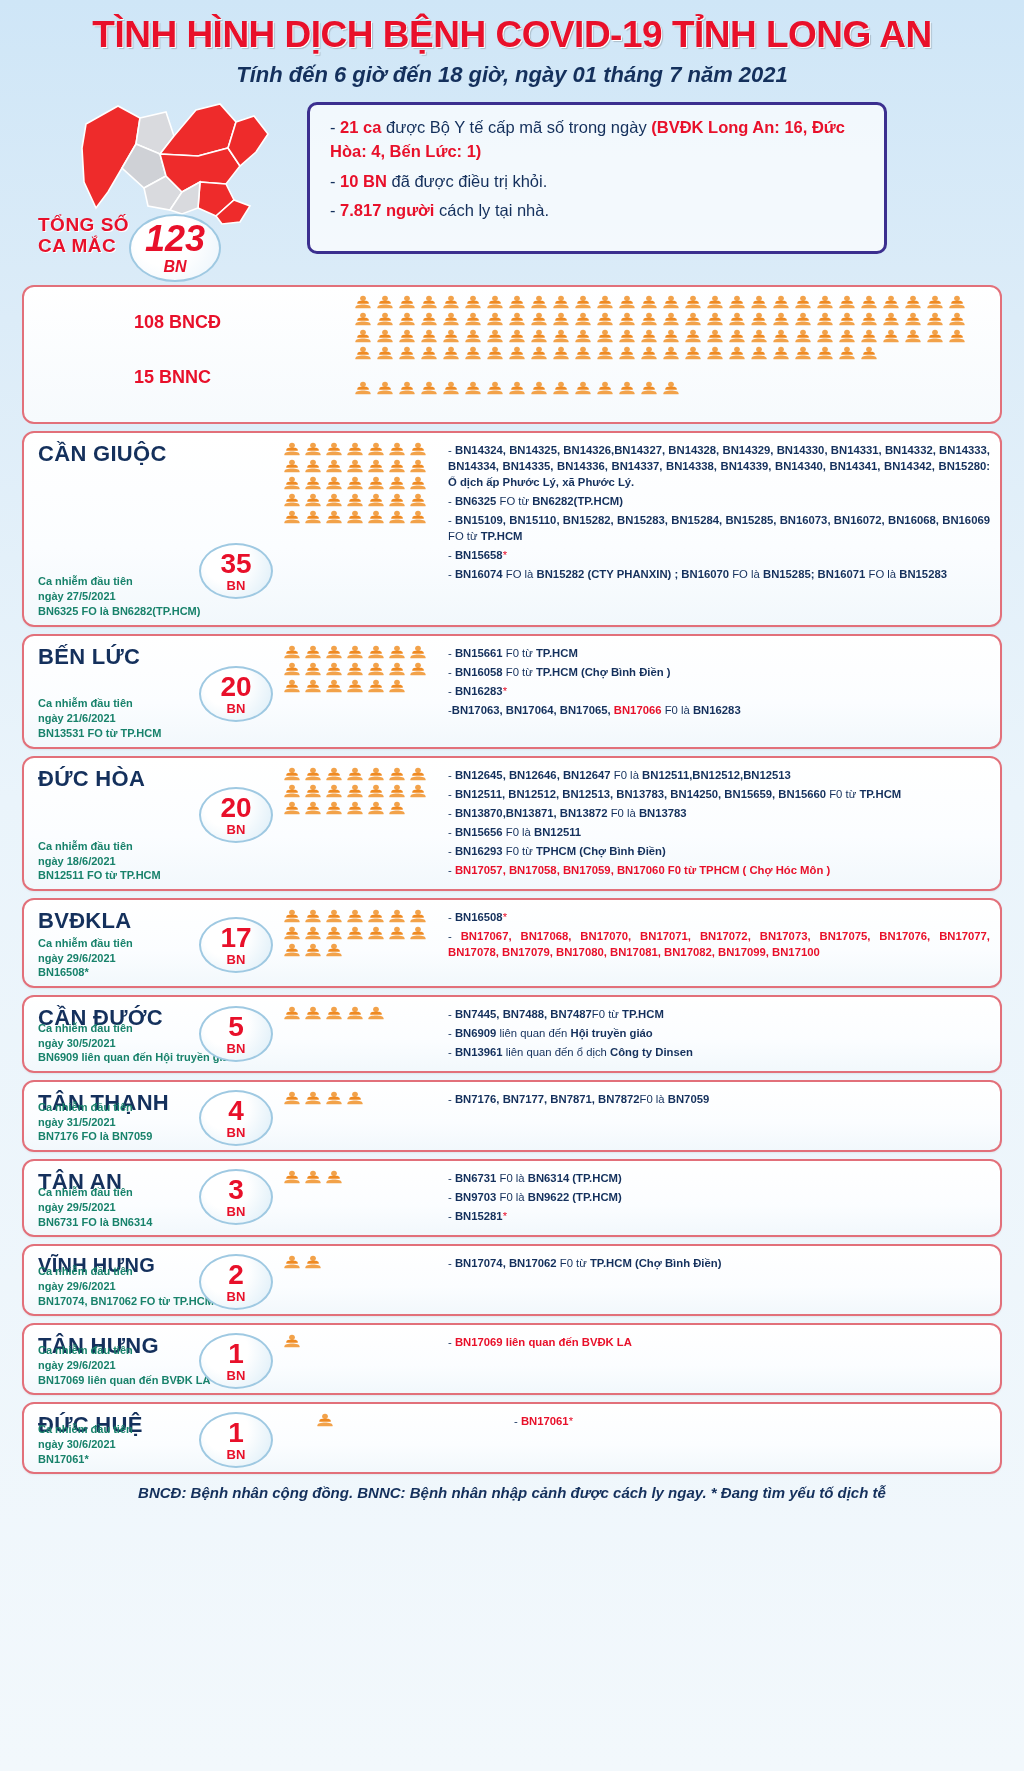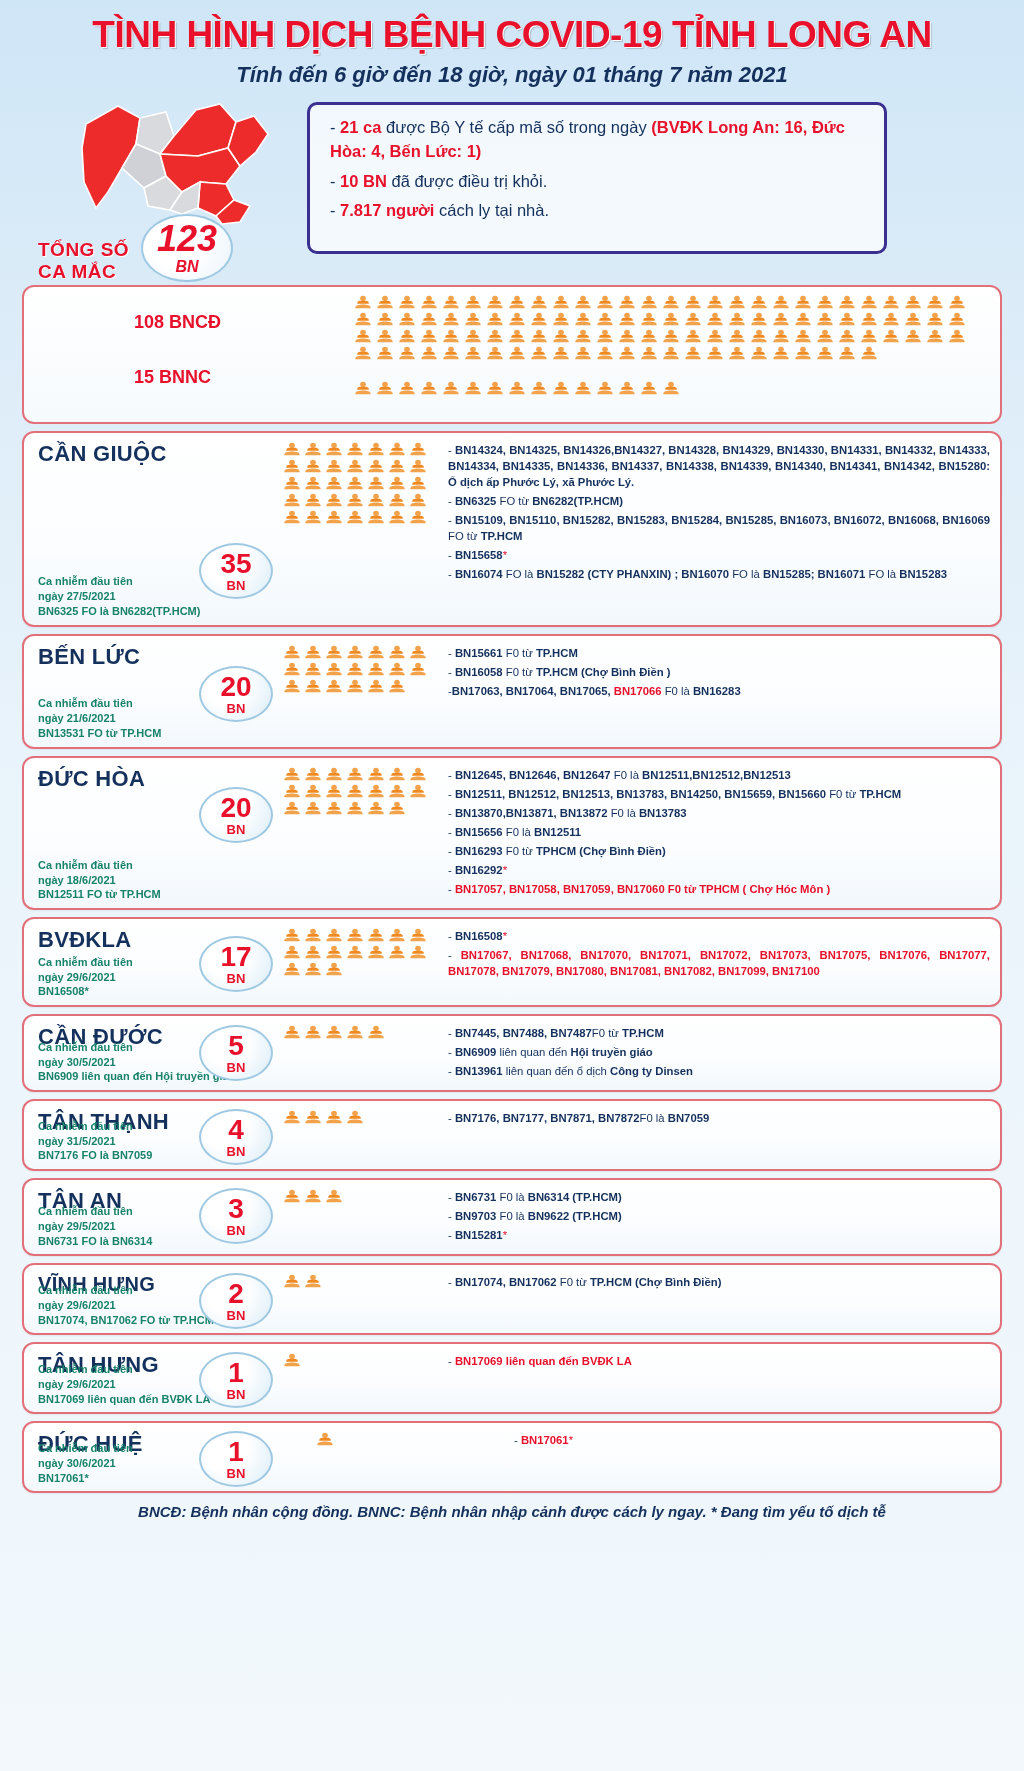--- a/index.html
+++ b/index.html
@@ -19,21 +19,21 @@
     font-stretch: condensed;
   }
   .subtitle {
     text-align: center; color: #14305c; font-weight: bold; font-style: italic;
     font-size: 22px; margin-top: 6px;
   }
 
   
   .topzone { position: relative; height: 185px; margin-top: 6px; }
   .mapbox { position: absolute; left: 78px; top: 2px; width: 220px; height: 130px; }
-  .totalrow { position: absolute; left: 30px; top: 120px; display:flex; align-items:flex-end; gap:12px; }
+  .totalrow { position: absolute; left: 30px; top: 120px; display:flex; align-items:flex-start; }
   .total-label {
     color:#e8102a; font-weight:bold; font-size:19px; line-height:1.12; letter-spacing:.5px;
     text-shadow: 1px 1px 0 #fff; text-align:left; padding-left:8px;
   }
   .total-oval {
     width: 92px; height: 68px; border-radius: 50%;
     background: radial-gradient(circle at 38% 32%, #ffffff 42%, #e8f3fb 100%);
     border: 2px solid #9fc9e2; display:flex; flex-direction:column;
     align-items:center; justify-content:center; line-height:1;font-style:italic;
   }
@@ -1102,20 +1102,21 @@
                 <ellipse cx="10" cy="3.4" rx="3.2" ry="2.9" fill="#f2a24a"></ellipse>
                 <path d="M3.6 8.6 C3.6 6.7 6.4 5.9 10 5.9 C13.6 5.9 16.4 6.7 16.4 8.6 L16.4 9.4 L3.6 9.4 Z" fill="#ef8a22"></path>
                 <path d="M1.6 13.4 C1.6 11.3 5.4 10.3 10 10.3 C14.6 10.3 18.4 11.3 18.4 13.4 L18.4 14.4 L1.6 14.4 Z" fill="#f2a24a"></path>
               </svg></span>
           </div>
         </div>
         <div class="col-detail">
           <div class="detail">
             <span class="ln"><span class="nrm">- </span><b>BN15661 </b><span class="nrm">F0 từ </span><b>TP.HCM</b></span>
             <span class="ln"><span class="nrm">- </span><b>BN16058 </b><span class="nrm">F0 từ </span><b>TP.HCM (Chợ Bình Điền )</b></span>
+            <span class="ln"><span class="nrm">- </span><b>BN16283</b><span class="ast">*</span></span>
             <span class="ln"><span class="nrm">-</span><b>BN17063, BN17064, BN17065, </b><span class="red">BN17066 </span><span class="nrm">F0 là </span><b>BN16283</b></span>
           </div>
         </div>
       </div>
       <div class="panel" style="min-height: 114px;">
         <div class="col-left">
           <div class="dname">ĐỨC HÒA</div>
           <div class="firstcase">
             <div class="l1">Ca nhiễm đầu tiên</div>
             <div>ngày 18/6/2021</div>
@@ -1230,21 +1231,20 @@
               </svg></span>
           </div>
         </div>
         <div class="col-detail">
           <div class="detail">
             <span class="ln"><span class="nrm">- </span><b>BN12645, BN12646, BN12647 </b><span class="nrm">F0 là </span><b>BN12511,BN12512,BN12513</b></span>
             <span class="ln"><span class="nrm">- </span><b>BN12511, BN12512, BN12513, BN13783, BN14250, BN15659, BN15660 </b><span class="nrm">F0 từ </span><b>TP.HCM</b></span>
             <span class="ln"><span class="nrm">- </span><b>BN13870,BN13871, BN13872 </b><span class="nrm">F0 là </span><b>BN13783</b></span>
             <span class="ln"><span class="nrm">- </span><b>BN15656 </b><span class="nrm">F0 là </span><b>BN12511</b></span>
             <span class="ln"><span class="nrm">- </span><b>BN16293 </b><span class="nrm">F0 từ </span><b>TPHCM (Chợ Bình Điền)</b></span>
-            <span class="ln"><span class="nrm">- </span><b>BN16292</b><span class="ast">*</span></span>
             <span class="ln"><span class="nrm">- </span><span class="red">BN17057, BN17058, BN17059, BN17060 F0 từ TPHCM ( Chợ Hóc Môn )</span></span>
           </div>
         </div>
       </div>
       <div class="panel" style="min-height: 90px;">
         <div class="col-left">
           <div class="dname">BVĐKLA</div>
           <div class="firstcase">
             <div class="l1">Ca nhiễm đầu tiên</div>
             <div>ngày 29/6/2021</div>

